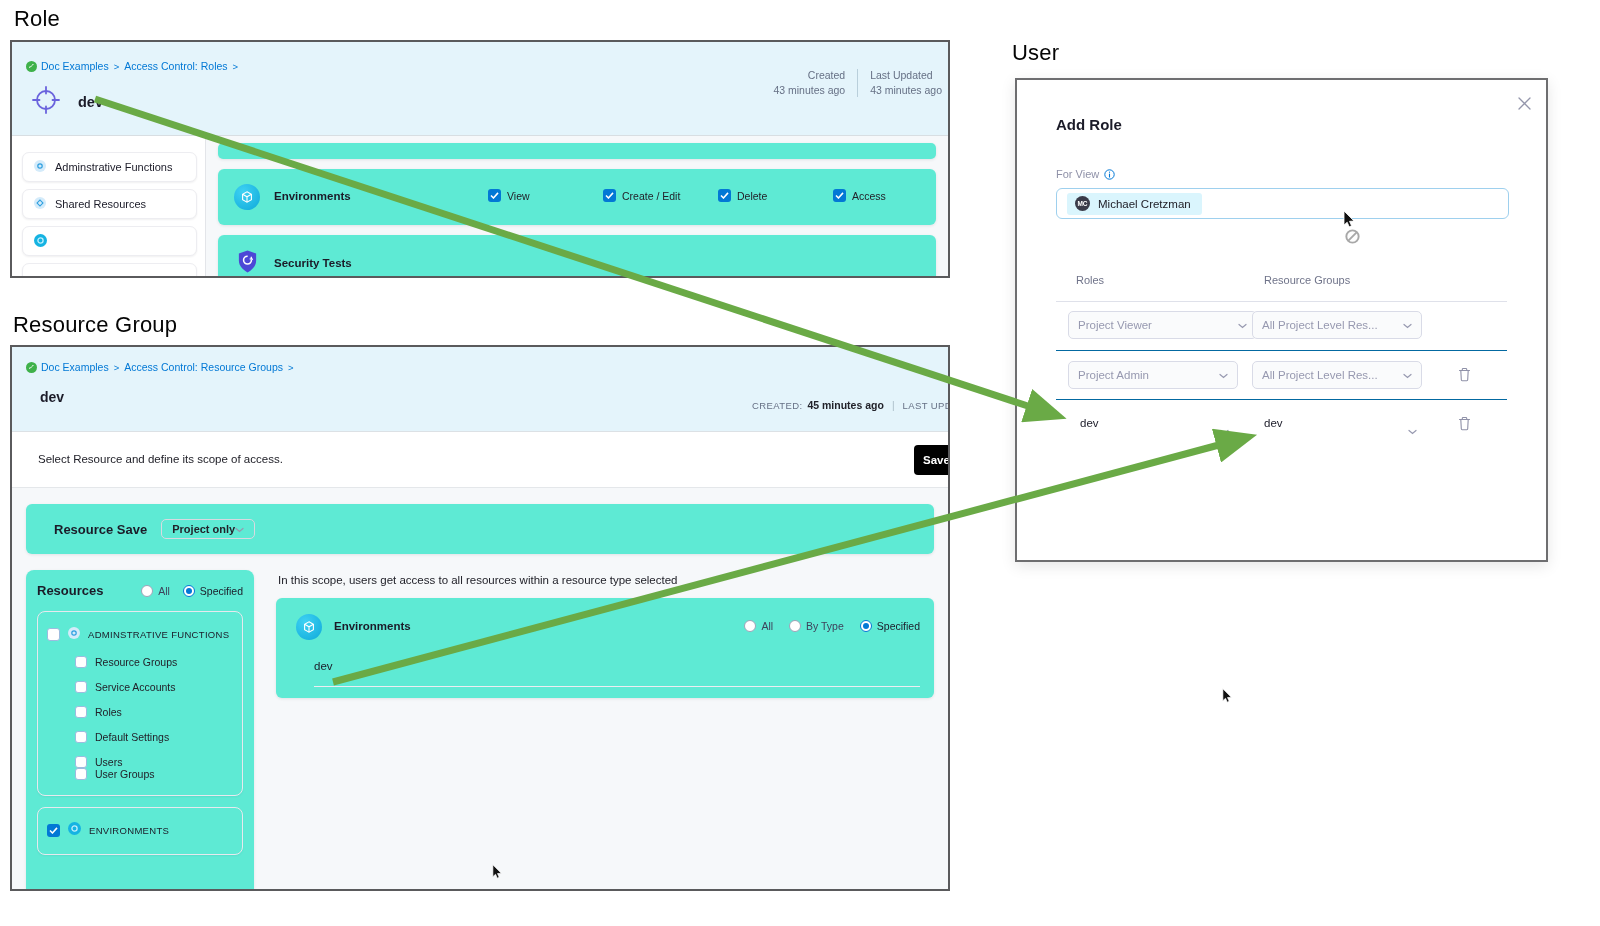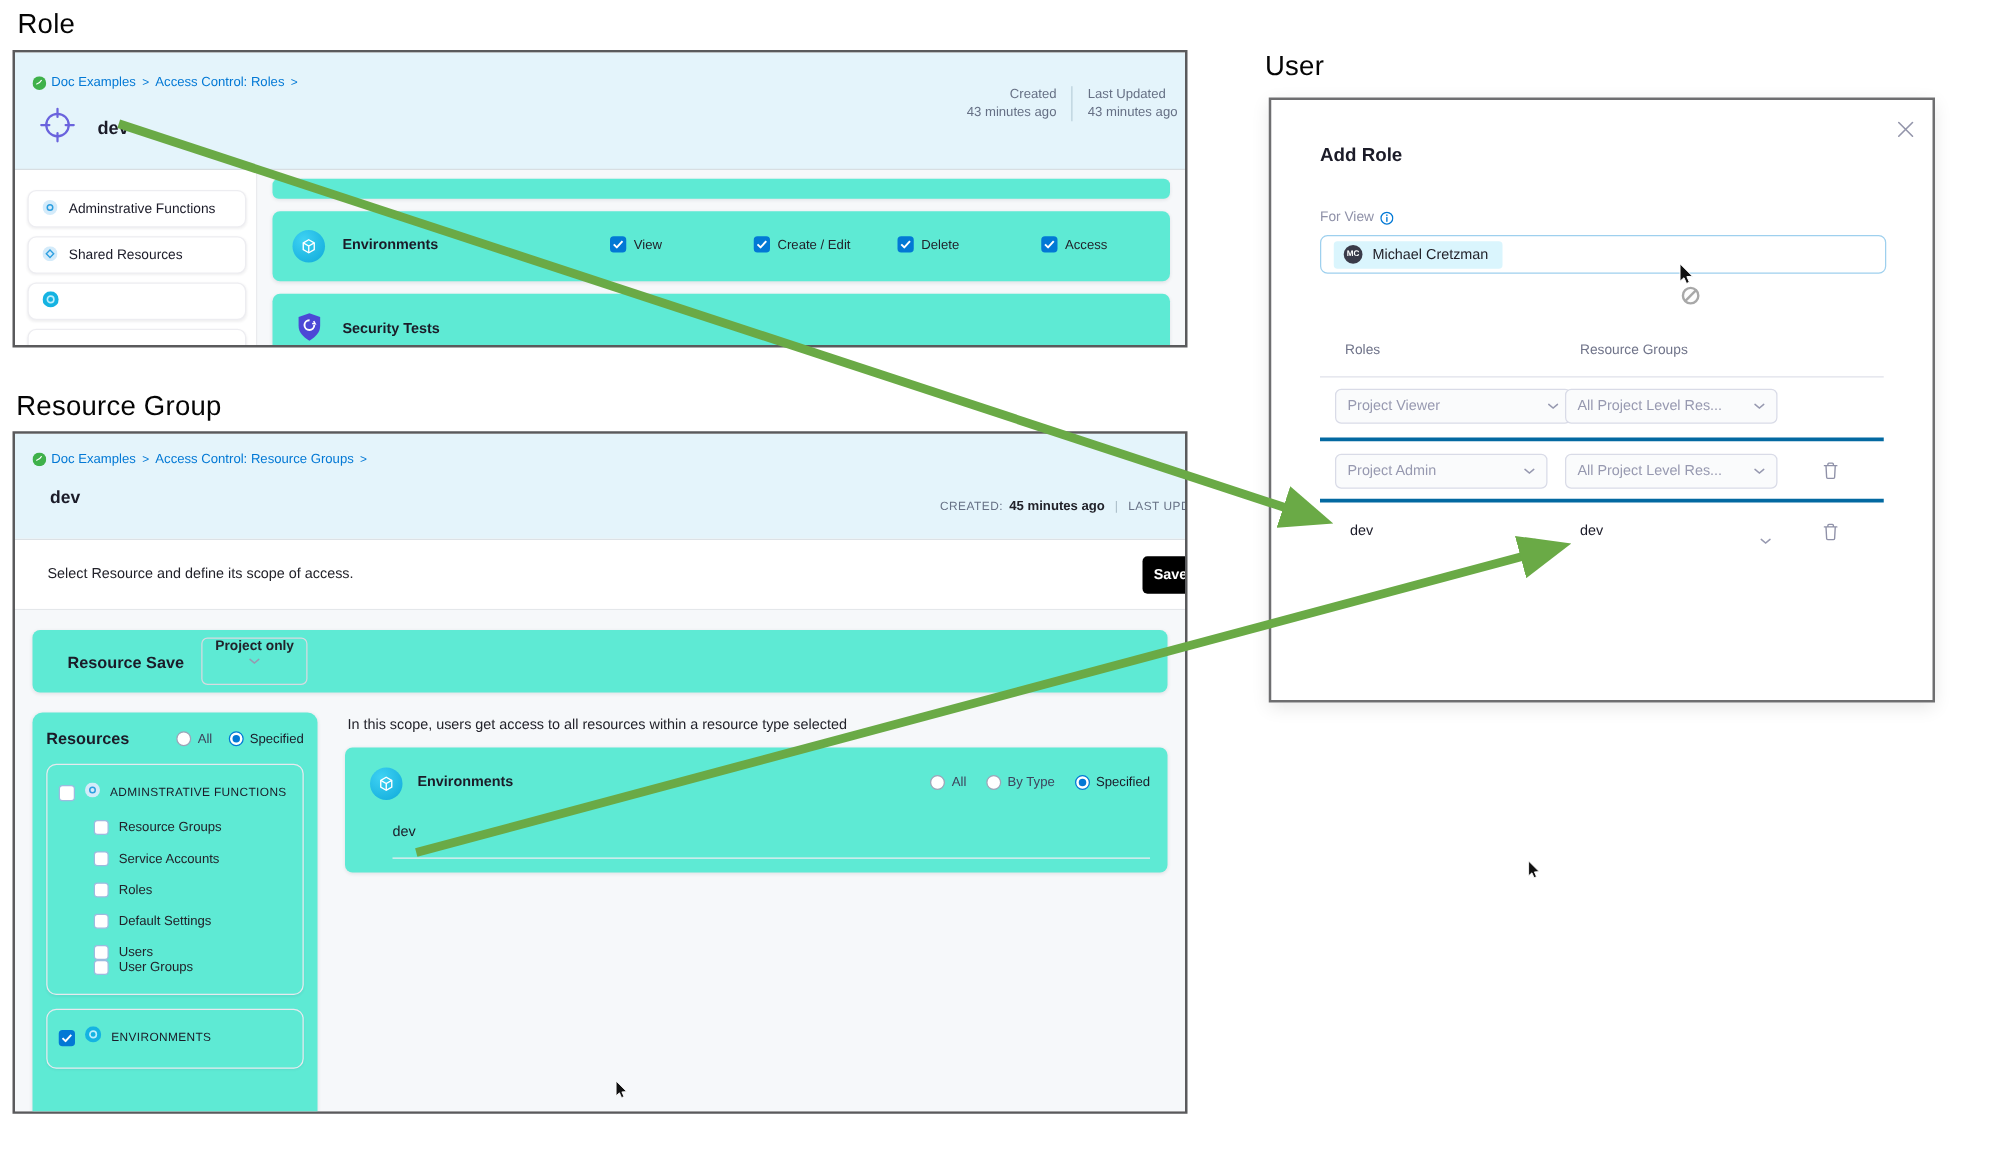--- a/index.html
+++ b/index.html
@@ -45,21 +45,21 @@
   .rg-sub { height:56px; background:#fff; position:relative; border-top:1px solid #dce1e5; }
   .rg-content { background:#f6f8fa; border-top:1px solid #e4e7ea; padding:16px 14px 0 14px; height:406px; }
   .list-row { display:flex; align-items:center; gap:8px; }
   .list-label { font-size:10.5px; color:#22222a; }
   .caps { font-size:9.5px; letter-spacing:.3px; font-weight:500; color:#1b1b28; }
 
   
   .modal { position:absolute; left:1015px; top:78px; width:533px; height:484px; background:#fff;
     border:2px solid #6e6e70; box-shadow:0 4px 14px rgba(0,0,0,.10); }
   .rb-row { position:relative; height:49px; }
-  .rb-row + .rb-row { border-top:3px solid #0369a1; }
+  .rb-row + .rb-row { border-top:1px solid #0369a1; }
   .dev-text { font-size:11.5px; font-weight:500; color:#1b1b28; }
 
   .info-ic { display:inline-flex; }
   .nowrap { white-space:nowrap; }
 </style>
 </head>
 <body>
 
 <div class="big-heading" style="left:14px; top:6px;">Role</div>
 
@@ -201,21 +201,21 @@
     </div>
   </div>
   <div class="rg-sub">
     <span class="abs" style="left:26px; top:21px; font-size:11.5px; color:#22222a;">Select Resource and define its scope of access.</span>
     <span class="abs" style="right:0; top:13px; width:34px; height:30px; background:#000000; color:#fff; font-size:11.5px; font-weight:600;
       border-radius:4px 0 0 4px; display:flex; align-items:center; padding-left:9px; overflow:hidden;">Save</span>
   </div>
   <div class="rg-content">
     <div class="card flex" style="height:50px; padding-left:28px; gap:14px;">
       <span style="font-size:13px; font-weight:700;">Resource Save</span>
-      <span class="flex" style="border:1px solid #d8dae0; border-radius:5px; height:38px; padding:0 10px; font-size:11px; font-weight:600; color:#22222a;flex-direction:column;">
+      <span class="flex" style="border:1px solid #d8dae0; border-radius:5px; height:20px; padding:0 10px; font-size:11px; font-weight:600; color:#22222a;">
         <span>Project only</span>
         <span><svg width="9" height="6" viewBox="0 0 9 6">
               <path d="M1 1.5l3.5 3L8 1.5" stroke="#9799b0" stroke-width="1.2" fill="none" stroke-linecap="round"></path>
             </svg></span>
       </span>
     </div>
     <div style="display:flex; gap:22px; margin-top:16px; align-items:flex-start;">
       <div class="card" style="width:228px; height:330px; border-radius:8px; padding:13px 11px;">
         <div class="flex" style="gap:13px;">
           <span style="font-size:13px; font-weight:700;">Resources</span>

